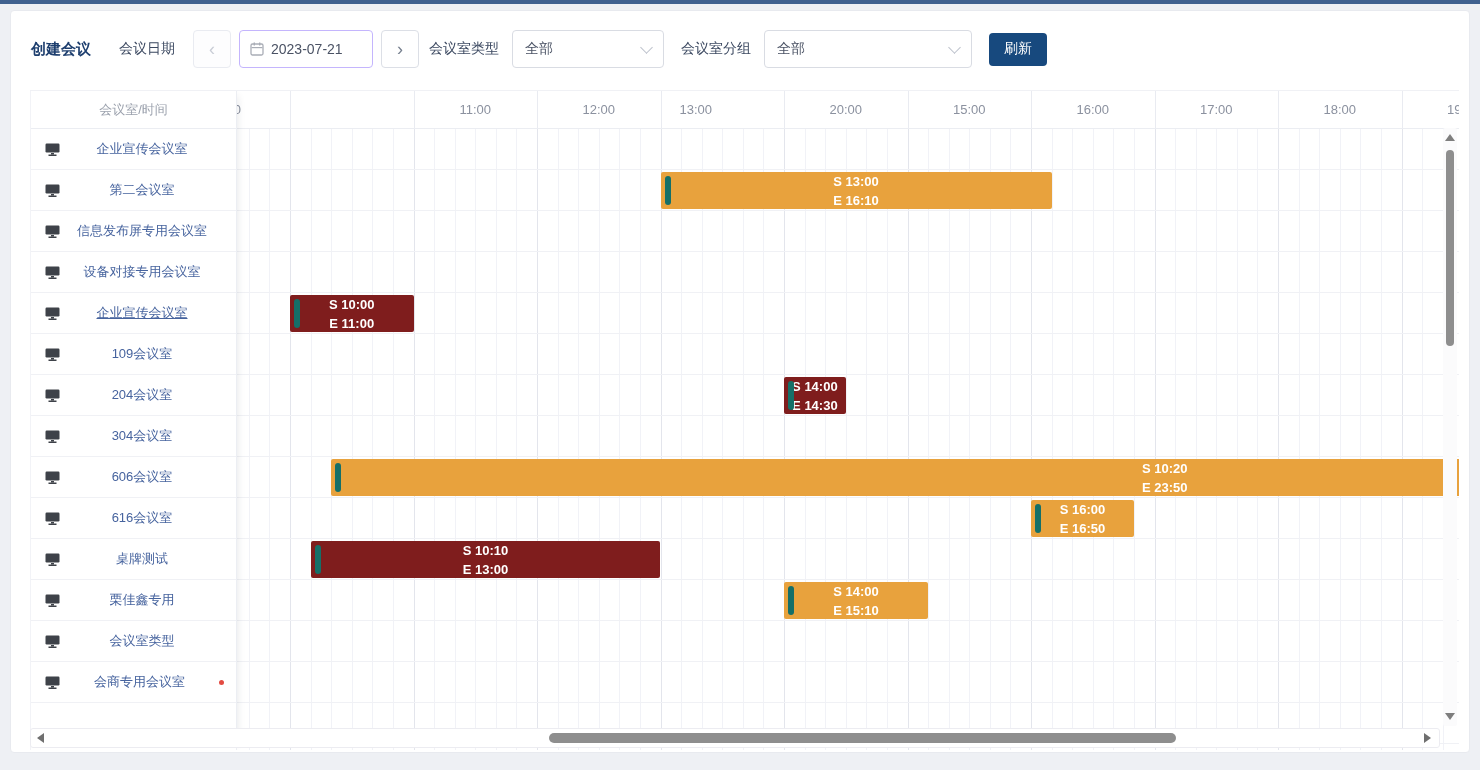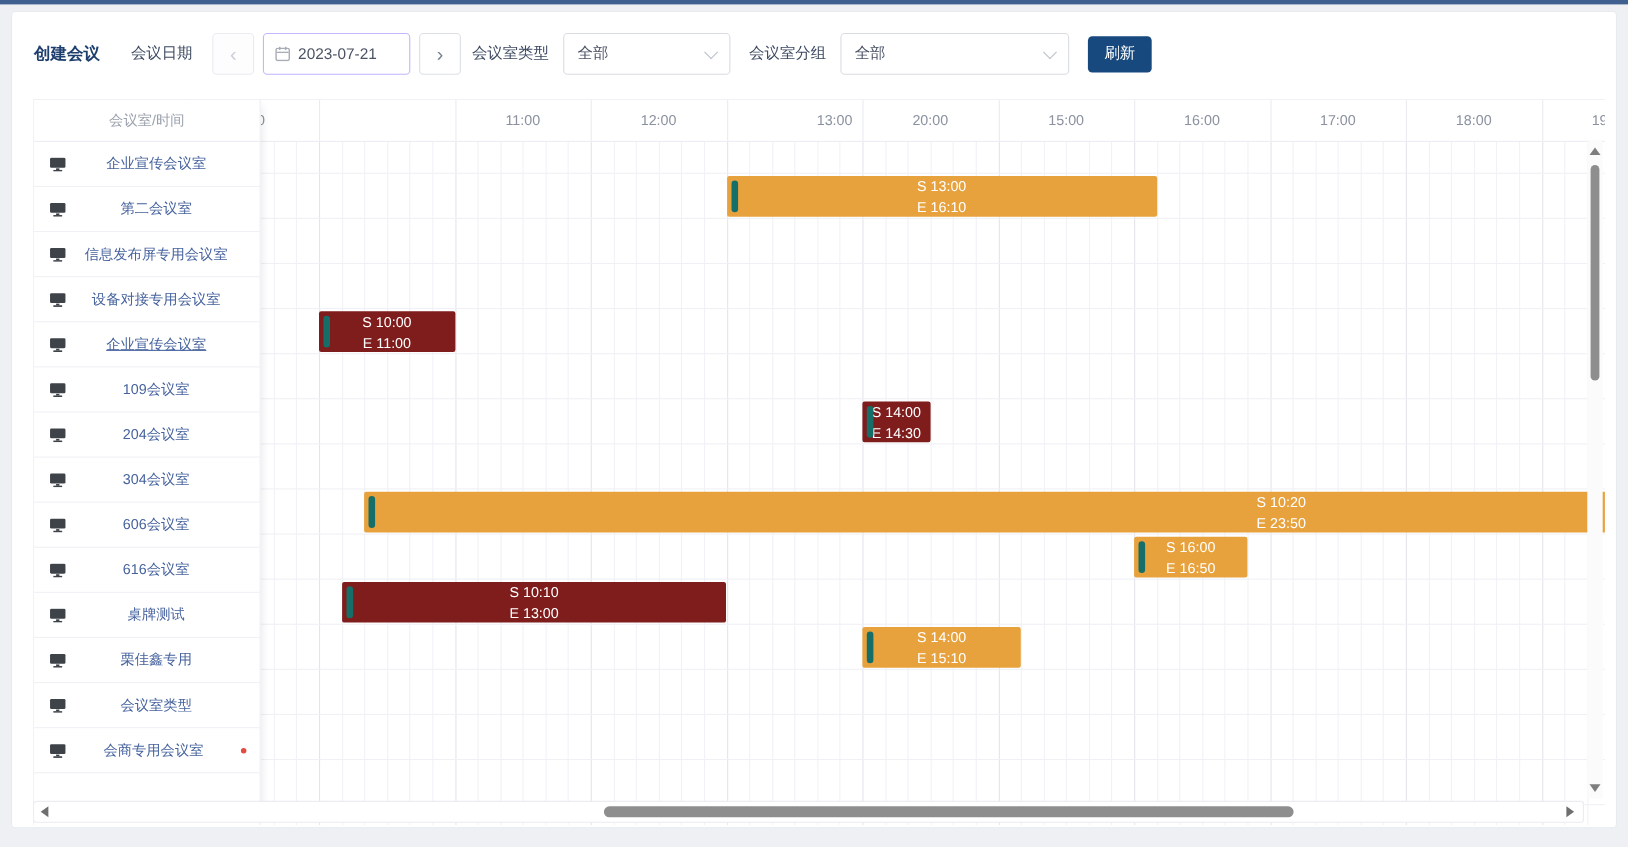--- a/index.html
+++ b/index.html
@@ -49,21 +49,21 @@
   .scheduler {
     position:absolute; left:19px; top:79px; width:1429px; height:660px;
     overflow:hidden; border-top:1px solid #f0f1f5;
   }
   #time-header { position:absolute; left:0; top:0; width:100%; height:38px; background:#fff; border-bottom:1px solid #ebedf2; z-index:1; }
   .time-label { position:absolute; top:0; height:38px; line-height:38px; text-align:center; font-size:13px; color:#8b919f; font-weight:500; }
   .hline { position:absolute; top:0; bottom:0; width:1px; background:#e9ebf1; }
   #grid-layer { position:absolute; left:0; top:38px; bottom:0; width:100%; z-index:0; }
   .vmajor { position:absolute; top:0; bottom:0; width:1px; background:#e3e5ec; }
   .vminor { position:absolute; top:0; bottom:0; width:1px; background:#f1f2f7; }
-  #rows-layer { position:absolute; left:0; top:26px; bottom:0; width:100%; z-index:2; }
+  #rows-layer { position:absolute; left:0; top:38px; bottom:0; width:100%; z-index:2;font-weight:bold; }
   .rstripe { position:absolute; left:0; width:100%; height:41px; border-bottom:1px solid #f0f1f5; }
   .bar { position:absolute; height:37px; border-radius:2px; color:#fff; font-size:13px; cursor:pointer; }
   .bar.orange { background:#e8a23d; }
   .bar.blue { background:#7f1d1d; }
   .bar .handle { position:absolute; left:4px; top:4px; bottom:4px; width:6px; border-radius:3px; background:#156f68; }
   .bar .bl { line-height:18px; text-align:center; padding-top:1px; white-space:nowrap; }
   #fixed-col {
     position:absolute; left:0; top:0; bottom:0; width:207px; background:#fff; z-index:5;
     border-right:1px solid #eceef3; border-left:1px solid #f2f3f7;
     box-shadow:5px 0 8px -5px rgba(30,40,60,.12);
@@ -197,21 +197,21 @@
         <div class="vminor" style="left: 1412.67px;"></div>
       </div>
     <div id="time-header">
         <div class="time-label" style="left: 136.5px; width: 123.5px;">9:00</div>
         <div class="hline" style="left: 136.5px;"></div>
         <div class="hline" style="left: 260px;"></div>
         <div class="time-label" style="left: 383.5px; width: 123.5px;">11:00</div>
         <div class="hline" style="left: 383.5px;"></div>
         <div class="time-label" style="left: 507px; width: 123.5px;">12:00</div>
         <div class="hline" style="left: 507px;"></div>
-        <div class="time-label" style="left: 667px; width: 123.5px;">13:00</div>
+        <div class="time-label" style="left: 604px; width: 123.5px;">13:00</div>
         <div class="hline" style="left: 630.5px;"></div>
         <div class="time-label" style="left: 754px; width: 123.5px;">20:00</div>
         <div class="hline" style="left: 754px;"></div>
         <div class="time-label" style="left: 877.5px; width: 123.5px;">15:00</div>
         <div class="hline" style="left: 877.5px;"></div>
         <div class="time-label" style="left: 1001px; width: 123.5px;">16:00</div>
         <div class="hline" style="left: 1001px;"></div>
         <div class="time-label" style="left: 1124.5px; width: 123.5px;">17:00</div>
         <div class="hline" style="left: 1124.5px;"></div>
         <div class="time-label" style="left: 1248px; width: 123.5px;">18:00</div>

